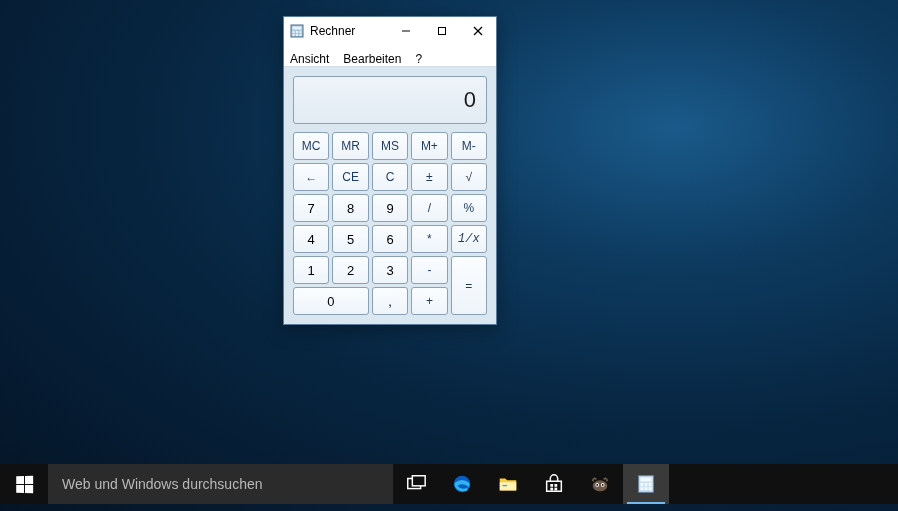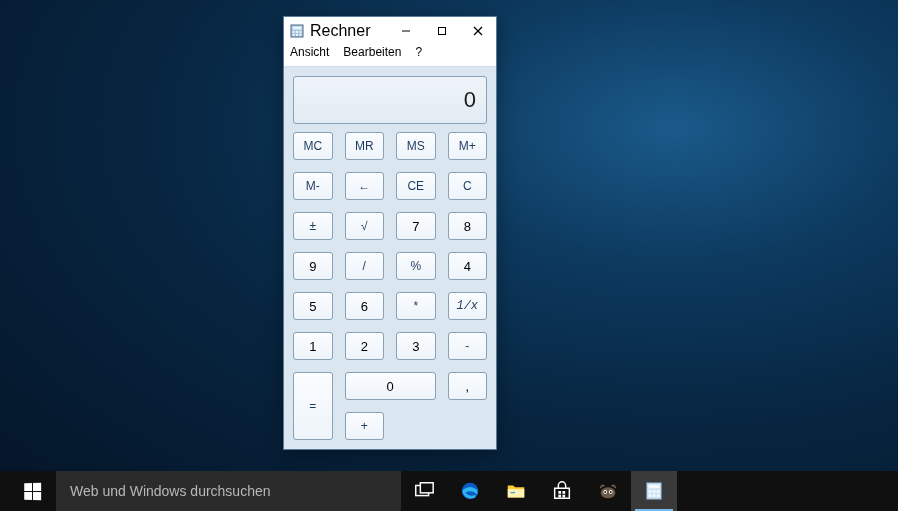--- a/index.html
+++ b/index.html
@@ -9,58 +9,58 @@
     background: radial-gradient(ellipse at 75% 25%, #1a5a8a 0%, #0d3a5f 25%, #072540 55%, #041426 100%);
   }
   
   .calc-window {
     position: absolute; left: 283px; top: 16px; width: 214px;
     background: #dae7f1; border: 1px solid #5a7a99;
     box-shadow: 0 4px 18px rgba(0,0,0,0.35);
   }
   .titlebar {
     height: 28px; background: #fff; display: flex; align-items: center;
-    padding-left: 6px; font-size: 16px; color: #000;
+    padding-left: 6px; font-size: 12px; color: #000;
   }
   .titlebar .app-icon {
     width: 14px; height: 14px; margin-right: 6px; display: flex; align-items: center; justify-content: center;
   }
   .title-text { flex: 1; }
   .sysbtn {
     width: 36px; height: 28px; display: flex; align-items: center; justify-content: center;
     font-size: 12px; color: #000; cursor: default;
   }
   .menubar {
-    height: 22px; background: #fff; display: flex; align-items: flex-start;
+    height: 22px; background: #fff; display: flex; align-items: flex-end;
     padding-left: 6px; font-size: 12px; gap: 14px; border-bottom: 1px solid #d4dee8;
   }
   .menu-item { cursor: default; }
   .calc-body { padding: 9px; }
   .display {
     height: 48px; background: linear-gradient(#eef4f9, #e3ecf4);
     border: 1px solid #8aa0b4; border-radius: 3px;
     display: flex; align-items: center; justify-content: flex-end;
     padding: 0 10px; font-size: 22px; color: #1a1a1a; margin-bottom: 8px;
     font-weight: 500;
   }
-  .keypad { display: grid; grid-template-columns: repeat(4, 1fr); gap: 12px; }
+  .keypad { display: grid; grid-template-columns: repeat(5, 1fr); gap: 3px; }
   .key {
     height: 28px; background: linear-gradient(#fbfdff, #eef4fa);
     border: 1px solid #8aa0b4; border-radius: 3px;
     display: flex; align-items: center; justify-content: center;
     font-size: 12px; color: #1e3a5f; cursor: default;
   }
   .key.num { color: #000; font-size: 13px; }
   .key.eq { grid-row: span 2; height: auto; }
   .key.zero { grid-column: span 2; }
   .key .italic { font-style: italic; font-family: Liberation Mono, monospace; }
   
   .taskbar {
-    position: absolute; left: 0; bottom: 0; width: 100%; height: 40px;
-    background: #101010; display: flex; align-items: stretch; padding-left: 8px;
+    position: absolute; left: 0; bottom: 7px; width: 100%; height: 40px;
+    background: #101010; display: flex; align-items: stretch;
   }
   .start-btn {
     width: 48px; display: flex; align-items: center; justify-content: center; cursor: default;
   }
   .win-logo { display: grid; grid-template-columns: 8px 8px; grid-template-rows: 8px 8px; gap: 1px; transform: perspective(40px) rotateY(-6deg); }
   .win-logo span { background: #fff; }
   .searchbox {
     flex: 0 0 345px; background: #2b2b2b; display: flex; align-items: center;
     padding-left: 14px; color: #b8b8b8; font-size: 14px; cursor: text;
   }

